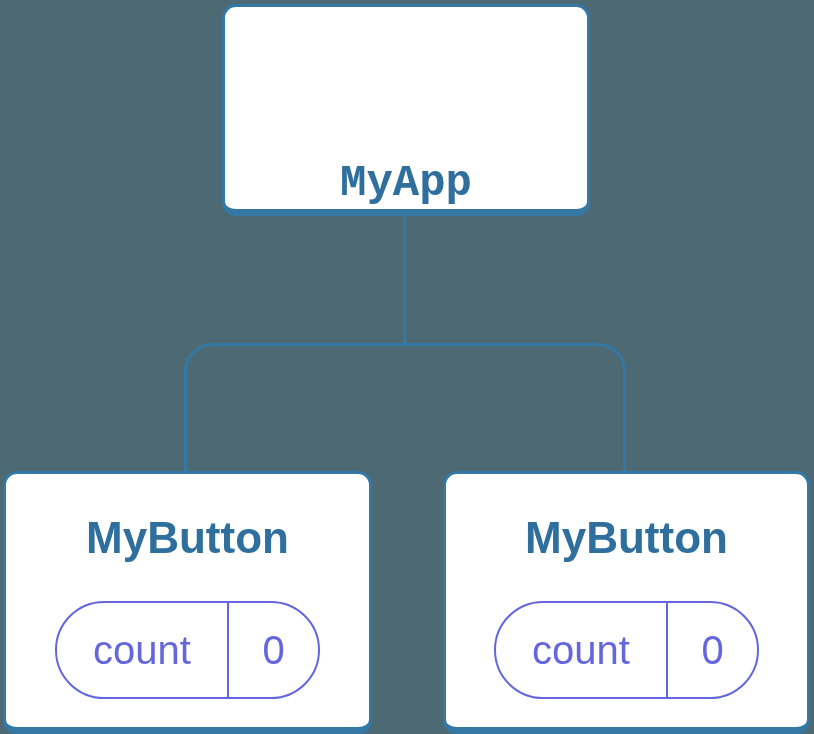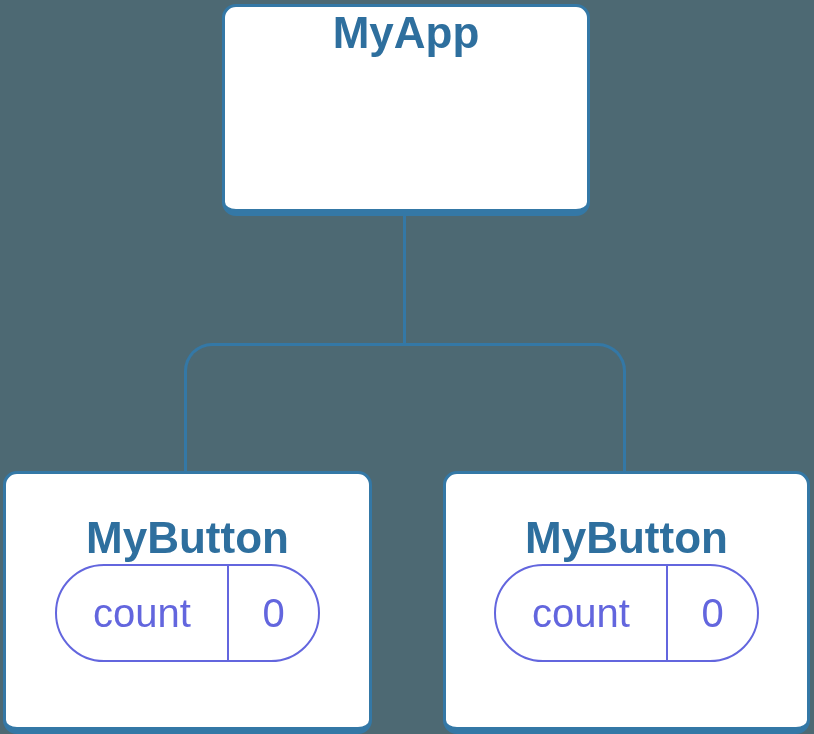--- a/index.html
+++ b/index.html
@@ -38,27 +38,29 @@
     font-weight: 600;
     color: var(--node-text);
     line-height: 52px;
     white-space: nowrap;
   }
   .node-root {
     left: 222px;
     top: 4px;
     width: 368px;
     height: 212px;
-    justify-content: flex-start;
+    justify-content: flex-end;
+    font-family: Liberation Mono, monospace;
   }
   .node-child {
     top: 471px;
     height: 263px;
     padding-top: 38px;
     justify-content: flex-start;
+    gap: 37px;
   }
   .node-child-left  { left: 3px;   width: 369px; }
   .node-child-right { left: 443px; width: 367px; }
 
   .connector-stem {
     position: absolute;
     left: 403px;
     top: 214px;
     width: 0;
     height: 132px;

